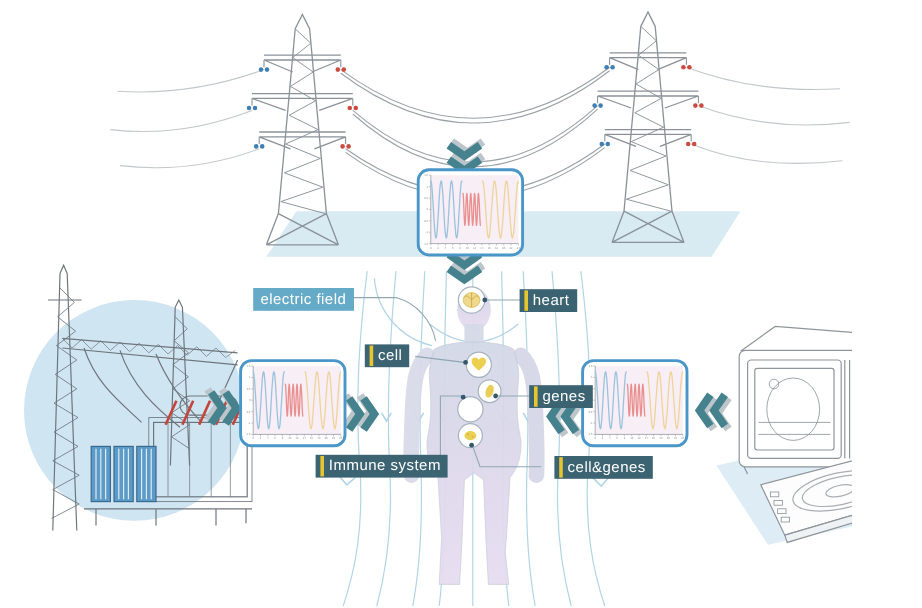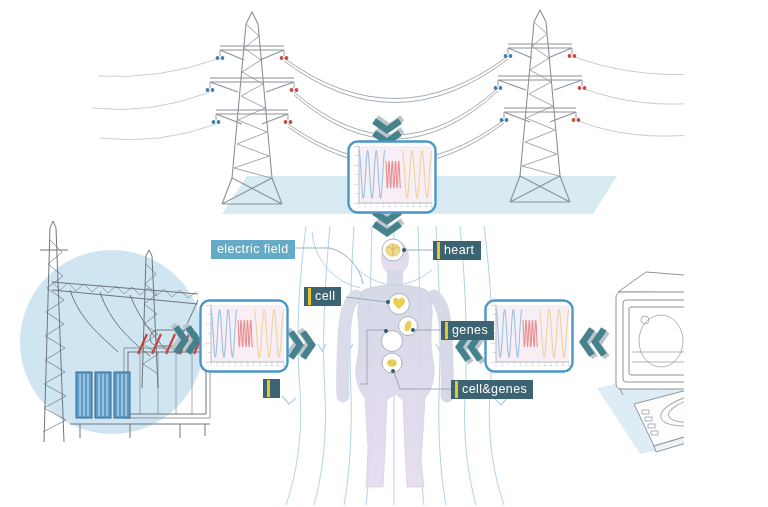--- a/index.html
+++ b/index.html
@@ -1,18 +1,18 @@
 <!DOCTYPE html>
 <html style="--label-dark: #3c6372; --label-light: #65aac6; --accent-yellow: #e6c52e;"><head>
 <meta charset="utf-8">
 <title>EMF diagram</title>
 <style>
   html,body{margin:0;padding:0;background:#fff;}
   .stage{position:relative;width:684px;height:507px;background:#fff;overflow:hidden;
-         font-family:"Liberation Sans",sans-serif;}
+         font-family:"Liberation Sans",sans-serif;padding-left:26px;}
   .stage svg{position:absolute;left:0;top:0;}
   .tag{position:absolute;display:flex;align-items:stretch;height:17px;
        background:var(--label-dark,#3c6372);color:#fff;font-size:12.5px;line-height:17px;
        padding:1px 6px 1px 4px;letter-spacing:.4px;white-space:nowrap;}
   .tag.light{background:var(--label-light,#65aac6);padding-left:6px;}
   .tag .bar{width:3px;background:var(--accent-yellow,#e6c52e);margin-right:4px;flex:0 0 3px;}
   .tag span{display:block;}
 </style>
 </head>
 <body>
@@ -385,18 +385,19 @@
   <div class="tag" style="left:304px;top:287px">
     <span class="bar"></span>
     <span>cell</span>
   </div>
   <div class="tag" style="left:441px;top:321px">
     <span class="bar"></span>
     <span>genes</span>
   </div>
   <div class="tag" style="left:263px;top:379px">
     <span class="bar"></span>
-  </div>
-  <div class="tag" style="left:451px;top:380px">
+    <span>Immune system</span>
+  </div>
+  <div class="tag" style="left:462px;top:380px">
     <span class="bar"></span>
     <span>cell&amp;genes</span>
   </div>
 </div>
 
 </body></html>

